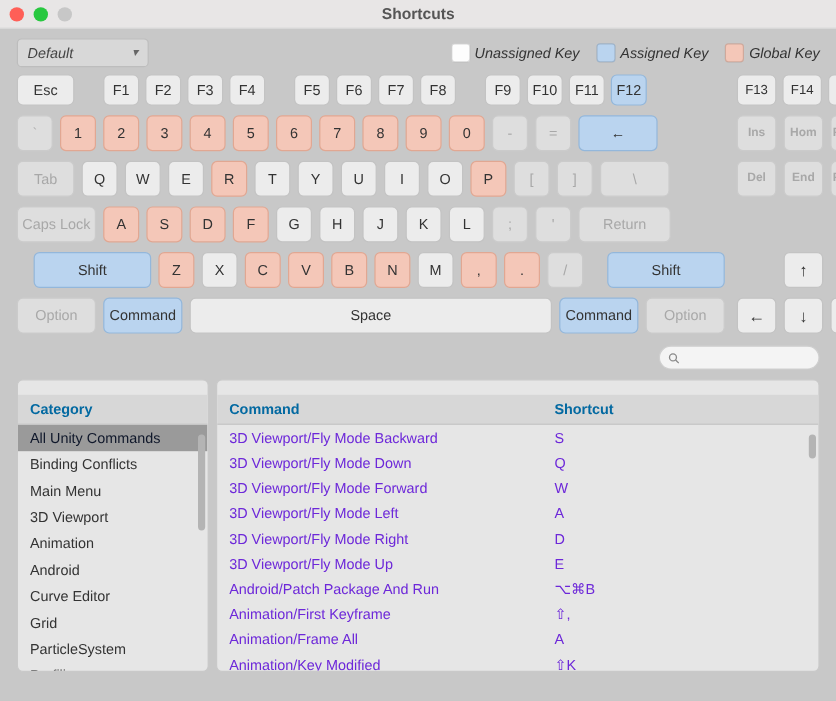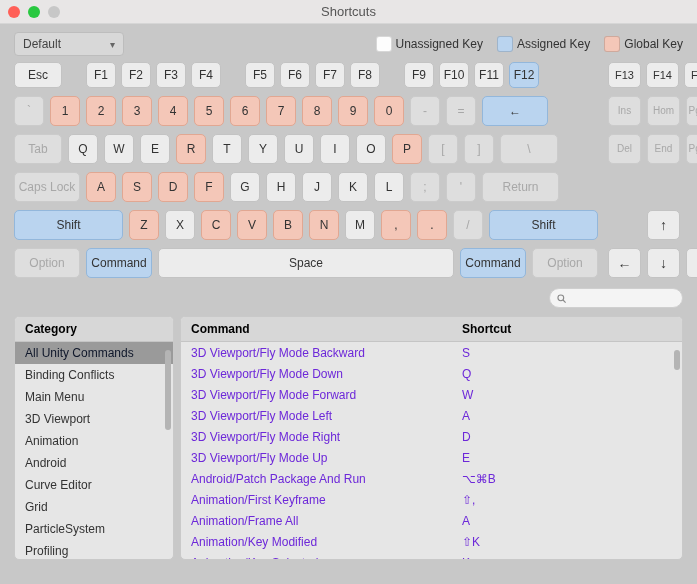--- a/index.html
+++ b/index.html
@@ -12,32 +12,33 @@
     width: 697px;
   }
   .titlebar {
     background: #e8e6e6;
     height: 24px;
     display: flex;
     align-items: center;
     padding: 0 8px;
     position: relative;
     border-bottom: 1px solid #d6d6d6;
+    font-weight: bold;
   }
   .tl-btn { width: 12px; height: 12px; border-radius: 50%; margin-right: 8px; }
   .tl-close { background: #ff5f57; }
   .tl-min { background: #28c840; }
   .tl-max { background: #c7c7c7; }
   .title {
     position: absolute; left: 0; right: 0; text-align: center;
     font-size: 13px; pointer-events: none; color: #555;
   }
 
   .toprow {
-    display: flex; align-items: center; padding: 8px 14px 6px 14px;
+    display: flex; align-items: center; padding: 8px 14px 6px 14px; font-style: italic;
   }
   .profile {
     background: #d8d8d8;
     border: 1px solid #bdbdbd;
     border-radius: 4px;
     height: 24px; width: 110px;
     display: flex; align-items: center; justify-content: space-between;
     padding: 0 8px; font-size: 12px; color: #444;
   }
   .profile .chev { font-size: 10px; color: #666; }
@@ -53,27 +54,27 @@
   .kb-row { display:flex; gap:6px; }
   .key {
     background:#ececec; border:1px solid #c3c3c3; border-radius:5px;
     height:30px; display:flex; align-items:center; justify-content:center;
     font-size:12px; color:#333; flex:0 0 auto; width:30px;
   }
   .key.w15 { width:48px; }
   .key.w175 { width:58px; }
   .key.w20 { width:66px; }
   .key.w225 { width:77px; }
-  .key.w275 { width:109px; }
+  .key.w275 { width:98px;margin-left:14px; }
   .key.space { flex:1; }
   .key.disabled { color:#a8a8a8; background:#dedede; border-color:#cbcbcb; }
   .key.assigned { background:#bad4ef; border-color:#93b7db; }
   .key.global { background:#f4c7b8; border-color:#e1a792; }
   .key.nav { width:33px; height:30px; font-size:11px; }
-  .key.nav.small { font-size:10px; line-height:1.05; text-align:center; padding:0 1px;}
+  .key.nav.small { font-size:10px; line-height:1.05; text-align:center; padding:0 1px;font-weight:bold;}
   .row-fn .key { height:26px; }
   .row-fn { gap:5px; }
   .kb-row.funcs { justify-content:flex-start; }
 
   .arrows-row { display:flex; gap:6px; }
   .arrow-key { width:33px; height:30px; border:1px solid #c3c3c3; border-radius:5px; background:#ececec; display:flex; align-items:center; justify-content:center; font-size:14px; color:#333;}
   .arrow-empty { width:33px; height:30px; visibility:hidden; }
 
   .searchrow { padding: 4px 14px 8px 14px; display:flex; }
   .search {
@@ -82,21 +83,21 @@
     display:flex; align-items:center; padding:0 6px;
   }
   .search svg { width:11px; height:11px; fill:none; stroke:#888; stroke-width:1.6; }
 
   .panels { display:flex; gap:6px; padding:0 14px 10px 14px; height:254px; }
   .cat-panel { width:160px; background:#e6e6e6; border:1px solid #c9c9c9; border-radius:5px; display:flex; flex-direction:column; overflow:hidden;}
   .cmd-panel { flex:1; background:#e6e6e6; border:1px solid #c9c9c9; border-radius:5px; display:flex; flex-direction:column; overflow:hidden; position:relative;}
   .panel-header {
     background:#d7d7d7; font-weight:600; font-size:12px;
     padding:5px 10px; border-bottom:1px solid #c5c5c5;
-    display:flex; color:#000000;
+    display:flex; color:#0369a1;margin-top:12px;
   }
   .cmd-panel .panel-header { }
   .col-cmd { flex:1; }
   .col-sc { width:210px; }
   .panel-list { overflow:hidden; position:relative; flex:1; }
   .list-scroll-track {
      position:absolute; right:2px; top:8px; bottom:8px; width:6px;
   }
   .list-scroll-thumb {
      background:#b4b4b4; border-radius:3px; width:6px;

